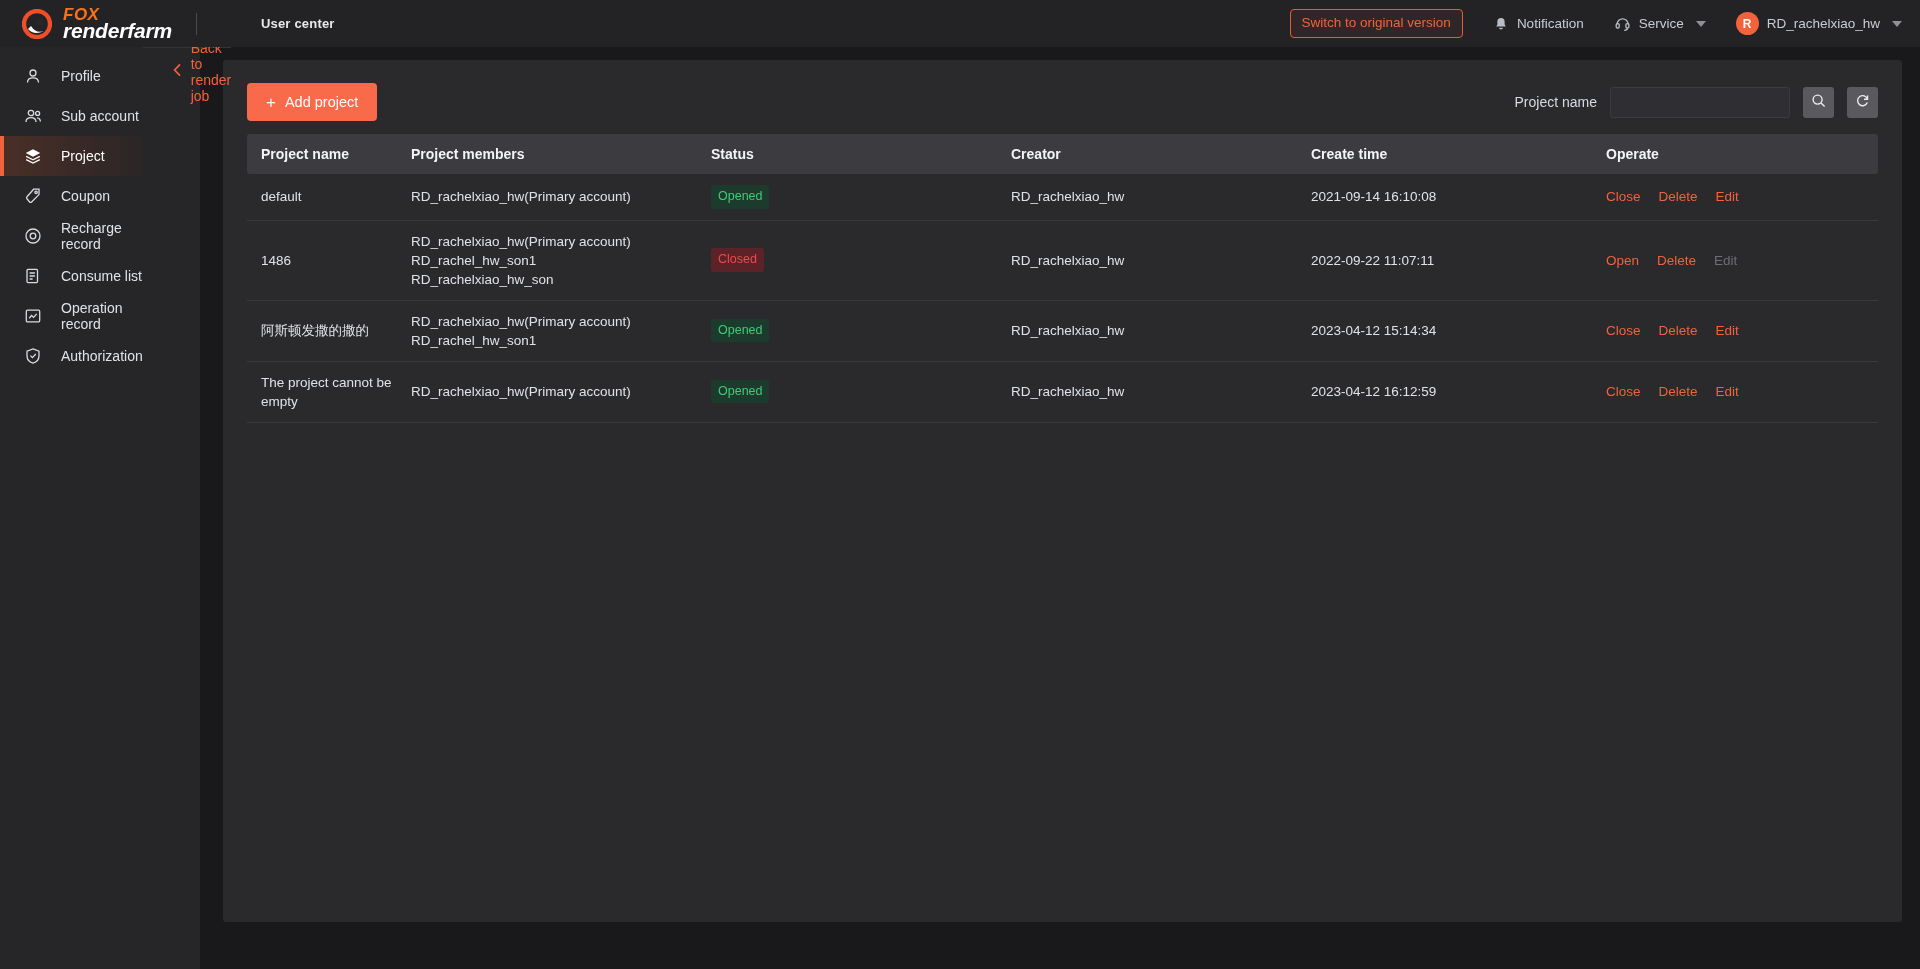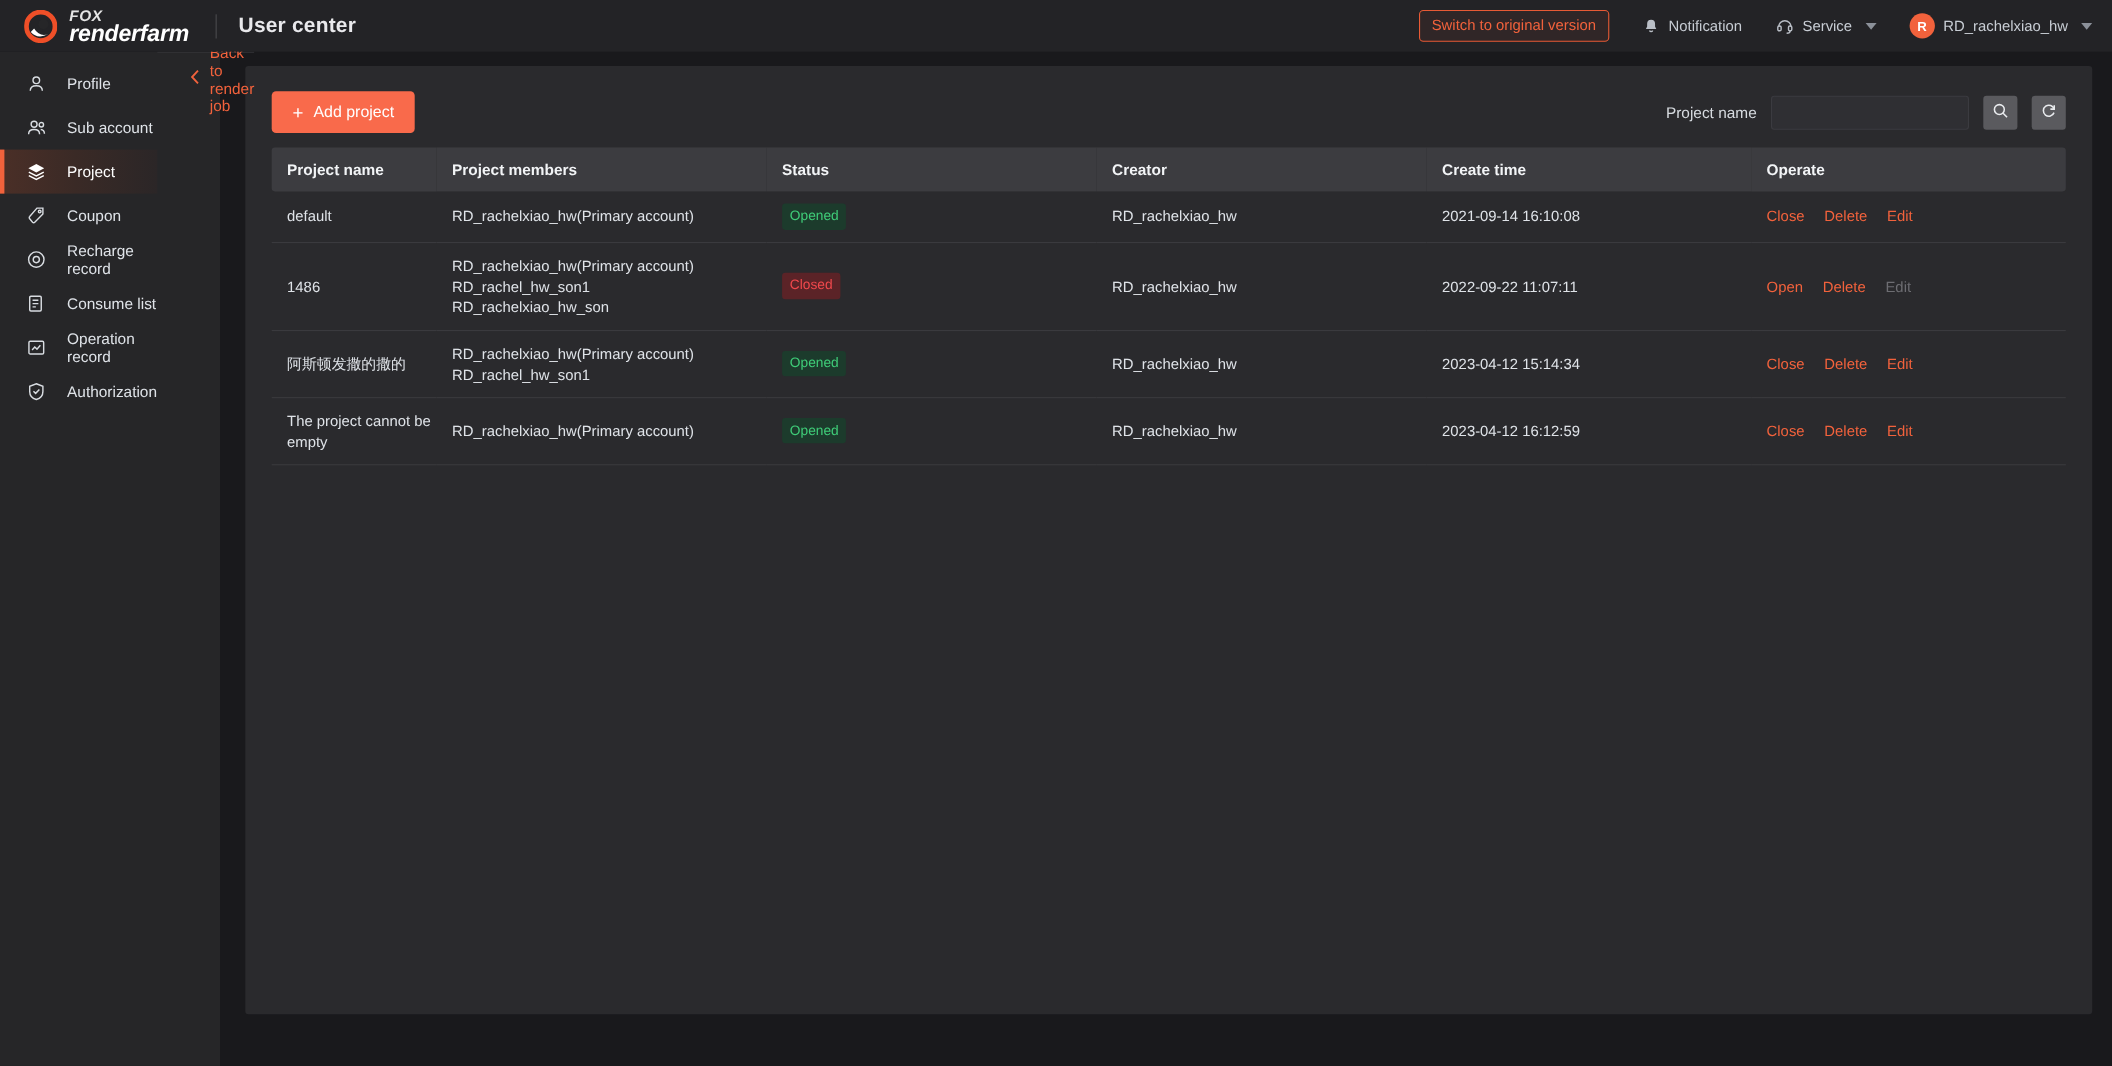--- a/index.html
+++ b/index.html
@@ -21,31 +21,31 @@
     height:47px; flex:0 0 47px;
     background:#232326;
     display:flex; align-items:center;
     padding:0 18px 0 22px;
     position:relative; z-index:5;
   }
   .logo-wrap { display:flex; align-items:center; gap:11px; }
   .logo-mark { width:30px; height:30px; position:relative; flex:0 0 30px; }
   .logo-text { line-height:1; display:flex; flex-direction:column; gap:1px; }
   .logo-fox {
-    color:#e5e5e5; font-size:14px; font-weight:bold; font-style:italic;
+    color:#f97316; font-size:17px; font-weight:bold; font-style:italic;
     letter-spacing:0.5px; line-height:13px;
   }
   .logo-rf {
     color:#ffffff; font-size:21px; font-weight:bold; font-style:italic;
     letter-spacing:-0.2px; line-height:17px;
   }
   .hdr-divider {
     width:1px; height:22px; background:#4a4a4e; margin:0 20px 0 24px;
   }
-  .hdr-title { color:#e9e9ec; font-size:19px; font-weight:bold; letter-spacing:.2px; }
+  .hdr-title { color:#e9e9ec; font-size:13px; font-weight:bold; letter-spacing:.2px;margin-left:44px; }
   .hdr-spacer { flex:1 1 auto; }
 
   .switch-btn {
     border:1px solid #e85a35; color:#f2623c; background:rgba(232,90,53,.07);
     font-size:13.5px; border-radius:4px; padding:6px 11px 7px;
     line-height:1; white-space:nowrap; cursor:pointer;
   }
   .hdr-item {
     display:flex; align-items:center; gap:8px;
     color:#c8cdd4; font-size:13.5px; margin-left:30px; cursor:pointer;

